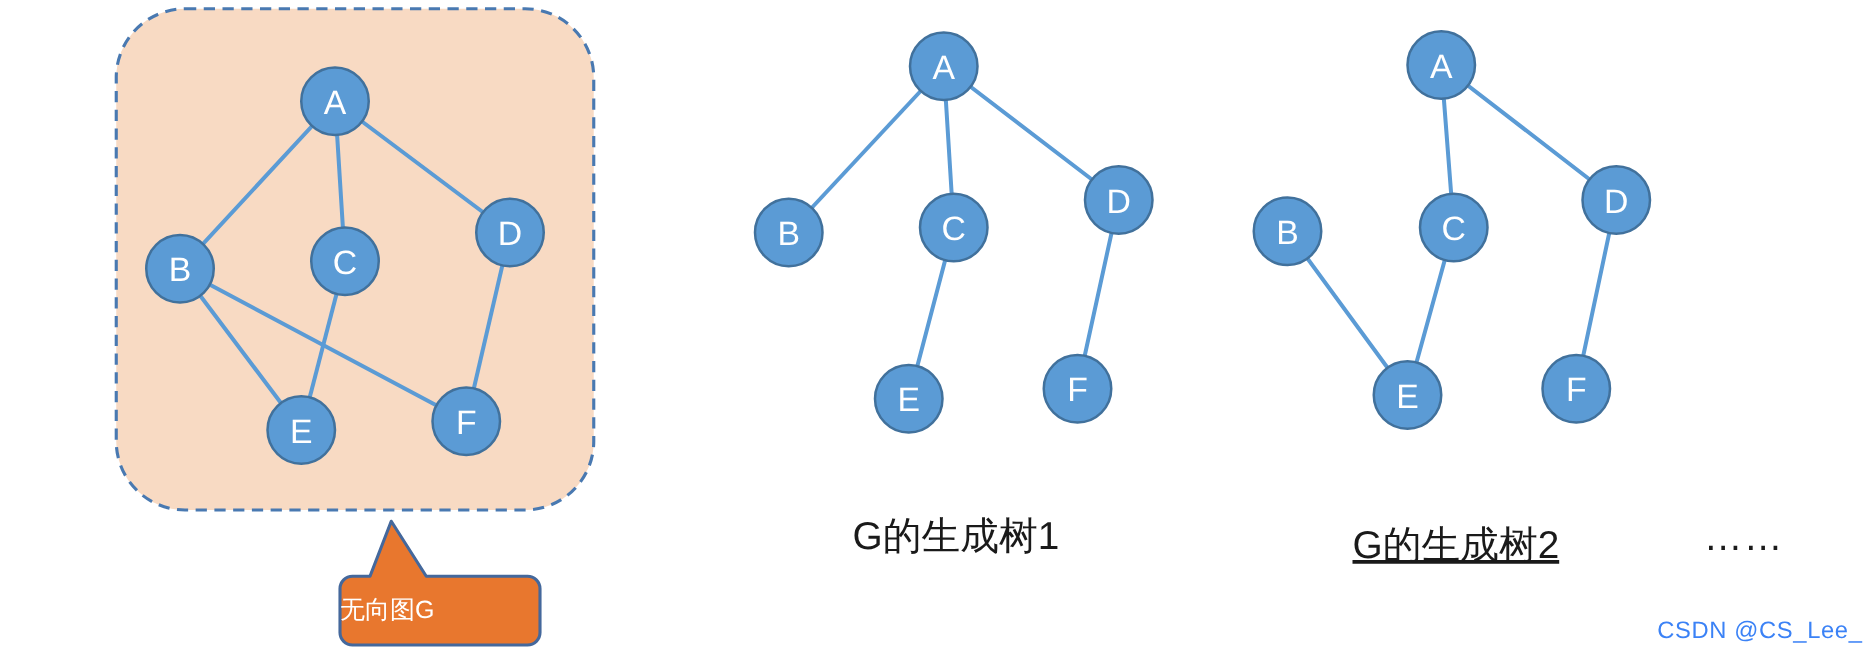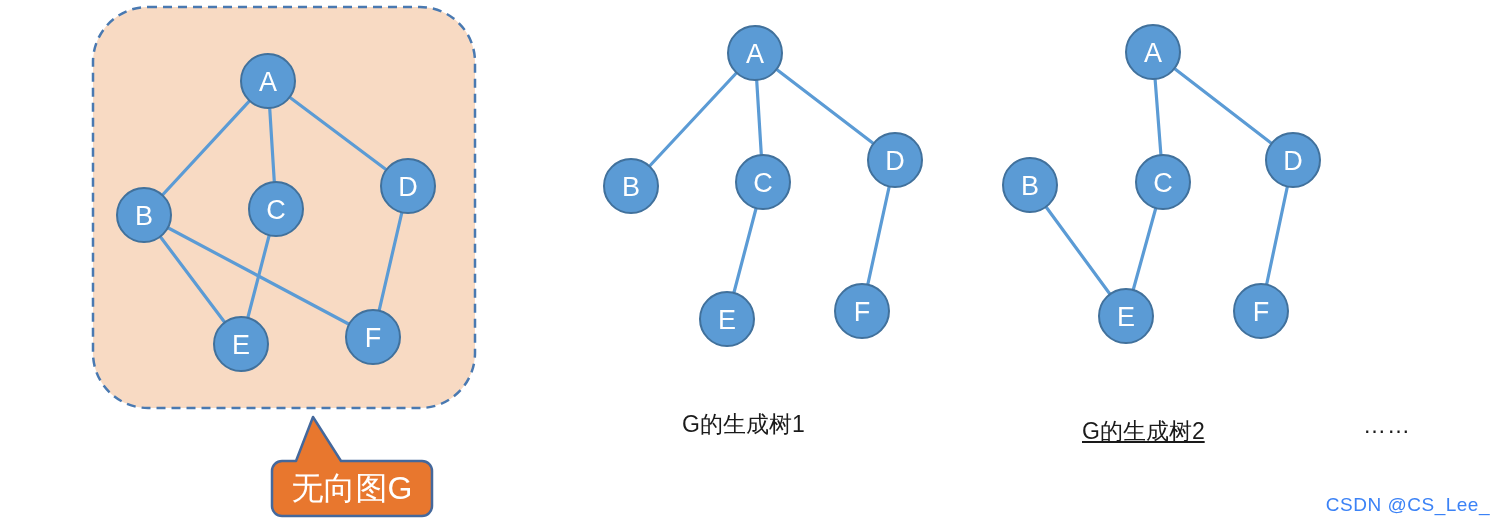--- a/index.html
+++ b/index.html
@@ -18,35 +18,35 @@
     display: block;
   }
   #diagram text {
     font-family: "Liberation Sans", "DejaVu Sans", sans-serif;
     font-size: 27px;
     fill: #ffffff;
   }
   .caption {
     position: absolute;
     color: #1a1a1a;
-    font-size: 23px;
+    font-size: 31px;
     line-height: 1.1;
     white-space: nowrap;
   }
   .caption-tree1 { left: 682px; top: 412px; }
   .caption-tree2 { left: 1082px; top: 419px; text-decoration: underline; }
   .caption-ellipsis { left: 1363px; top: 413px; letter-spacing: 1px; }
   .callout-label {
     position: absolute;
     left: 272px; top: 461px;
     width: 160px; height: 55px;
     line-height: 55px;
-    text-align: center;
+    text-align: left;
     color: #ffffff;
-    font-size: 32px;
+    font-size: 20px;
     white-space: nowrap;
   }
   .watermark {
     position: absolute;
     right: 8px; top: 494px;
     font-size: 19px;
     color: #3b82f6;
     letter-spacing: 0.5px;
     text-align: center;
   }

